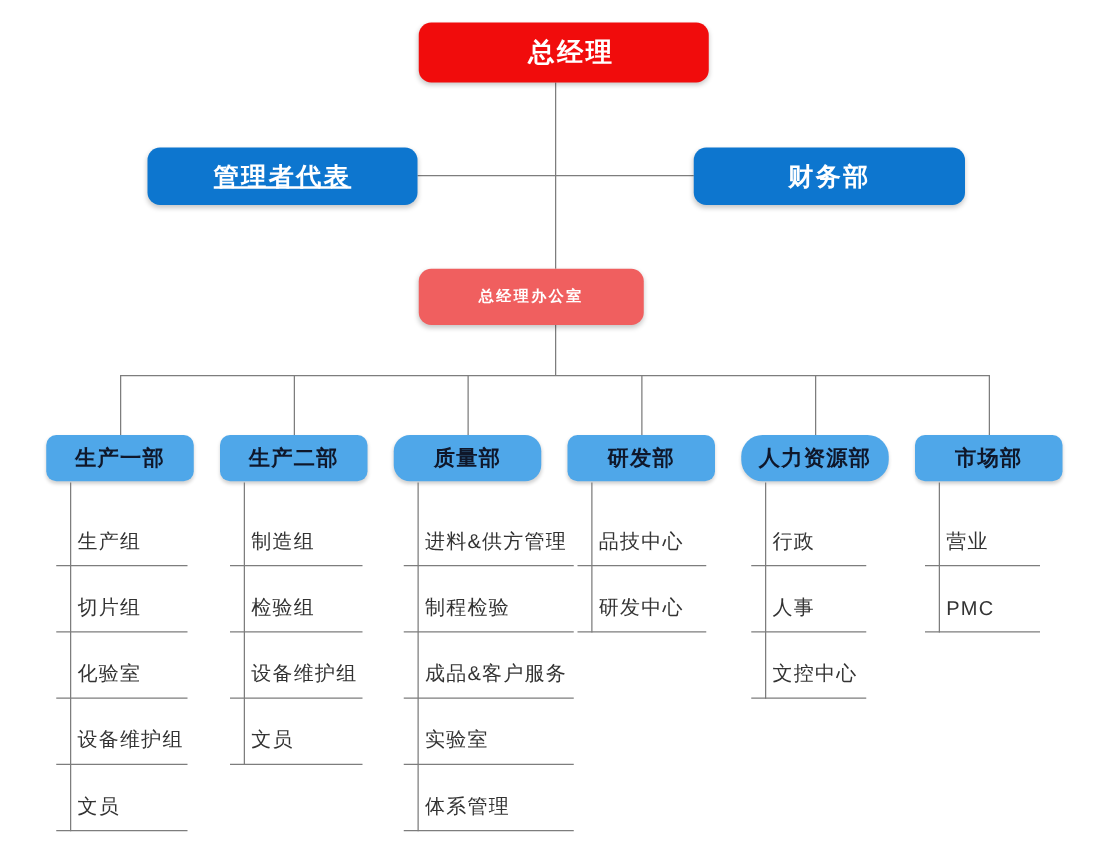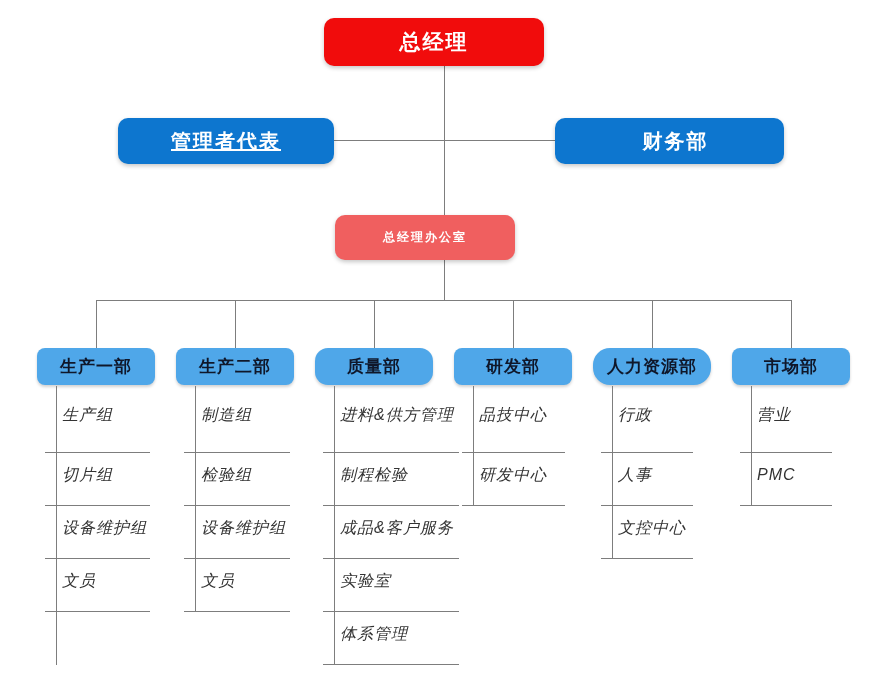--- a/index.html
+++ b/index.html
@@ -11,23 +11,23 @@
     overflow:hidden;
   }
   .node{
     position:absolute;
     display:flex;align-items:center;justify-content:center;
     color:#ffffff;font-weight:bold;
     border-radius:10px;
     box-shadow:0 2px 4px rgba(0,0,0,0.22);
     letter-spacing:2px;
   }
-  .root{left:324px;top:18px;width:220px;height:48px;background:var(--root-red);font-size:21px;}
+  .root{left:335px;top:18px;width:220px;height:48px;background:var(--root-red);font-size:21px;padding-left:12px;}
   .staff-left{left:118px;top:118px;width:216px;height:46px;background:var(--staff-blue);font-size:20px;text-decoration:underline;}
-  .staff-right{left:555px;top:118px;width:217px;height:46px;background:var(--staff-blue);font-size:20px;padding-left:12px;}
+  .staff-right{left:555px;top:118px;width:217px;height:46px;background:var(--staff-blue);font-size:20px;}
   .office{left:335px;top:215px;width:180px;height:45px;background:var(--office-salmon);font-size:12px;}
   .dept{
     position:absolute;top:348px;width:118px;height:37px;
     display:flex;align-items:center;justify-content:center;
     background:var(--dept-blue);color:#0f172a;font-weight:bold;font-size:17px;
     border-radius:8px;box-shadow:0 2px 3px rgba(0,0,0,0.18);
     letter-spacing:1px;
   }
   .d1{left:37px;}  .d2{left:176px;} .d3{left:315px;border-radius:13px;}
   .d4{left:454px;} .d5{left:593px;border-radius:17px;} .d6{left:732px;}
@@ -46,21 +46,21 @@
   .l4{left:462px;width:103px;}
   .l5{left:601px;width:92px;}
   .l6{left:740px;width:92px;}
   .n5::before{height:279px;}
   .n4::before{height:226px;}
   .n3::before{height:173px;}
   .n2::before{height:120px;}
   .item{
     position:relative;height:53px;box-sizing:border-box;
     border-bottom:1px solid var(--line-gray);
-    display:flex;align-items:center;font-style:italic;
+    display:flex;align-items:flex-end;
   }
   .item:first-child{height:67px;}
   .item span{
     padding:0 0 8px 17px;
     font-size:16px;color:var(--text-dark);
     white-space:nowrap;letter-spacing:1px;
   }
 </style>
 </head>
 <body>
@@ -89,20 +89,23 @@
   <div class="dept d4">研发部</div>
   <div class="dept d5">人力资源部</div>
   <div class="dept d6">市场部</div>
 
   <div class="list l1 n5">
     <div class="item">
         <span>生产组</span>
       </div>
     <div class="item">
         <span>切片组</span>
+      </div>
+    <div class="item">
+        <span>化验室</span>
       </div>
     <div class="item">
         <span>设备维护组</span>
       </div>
     <div class="item">
         <span>文员</span>
       </div>
   </div>
 
   <div class="list l2 n4">

